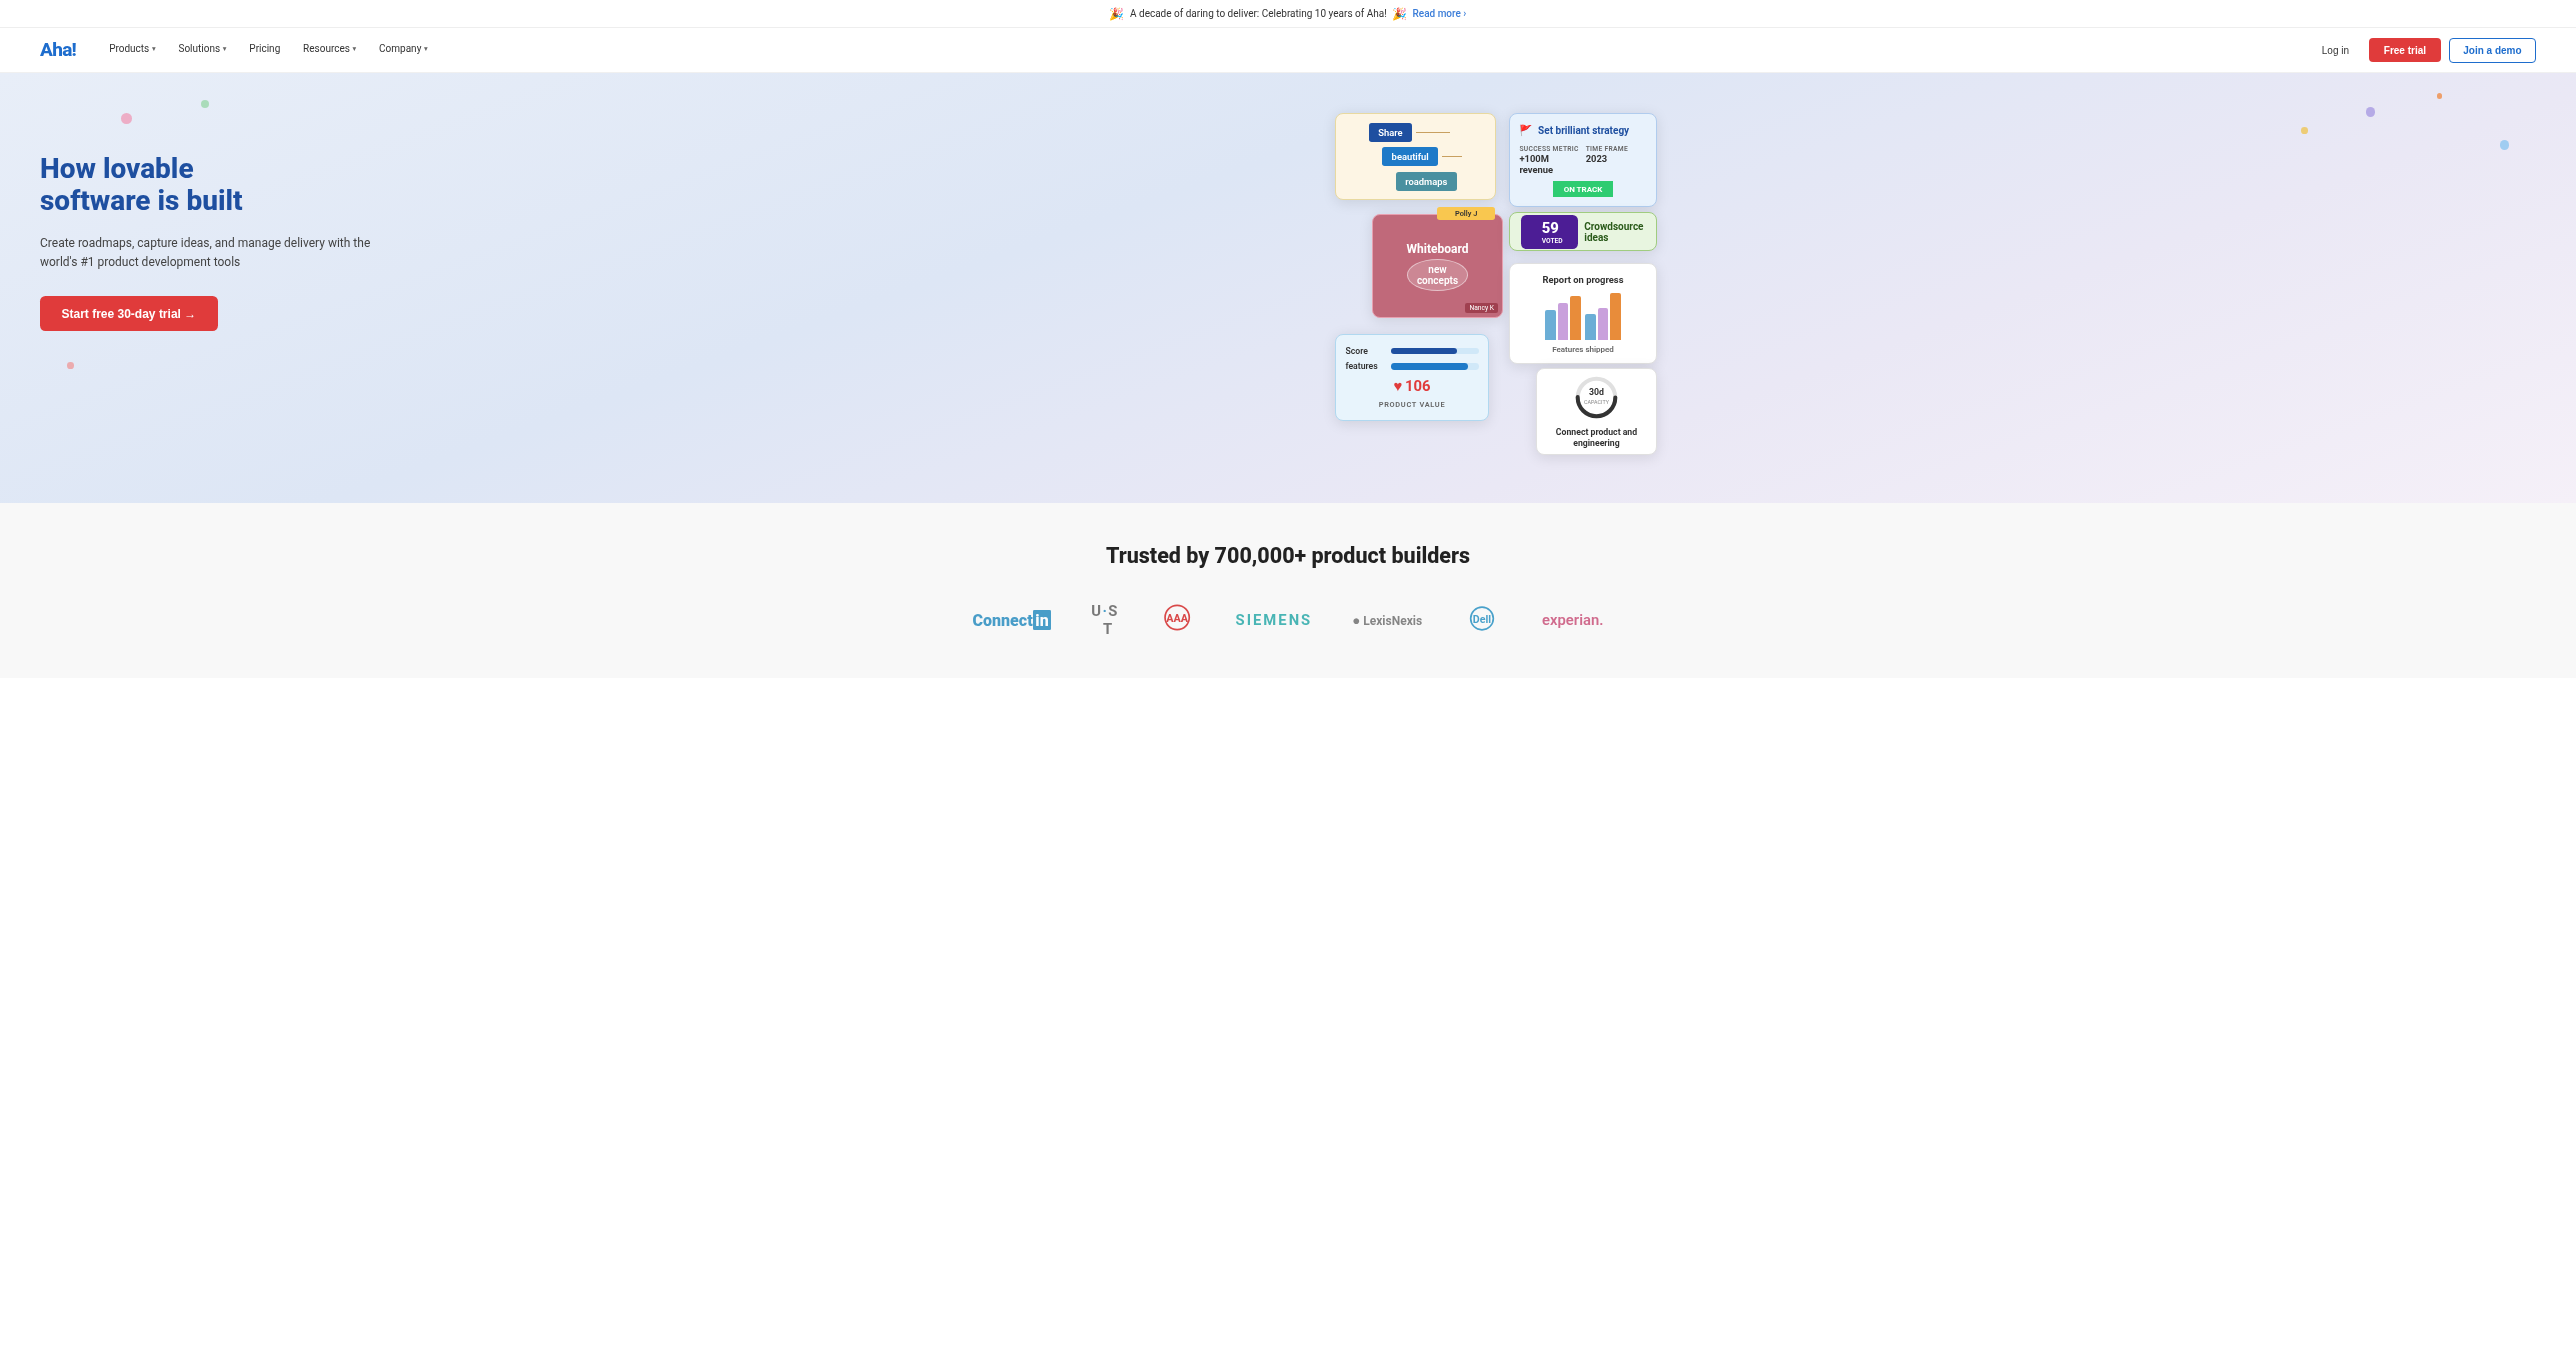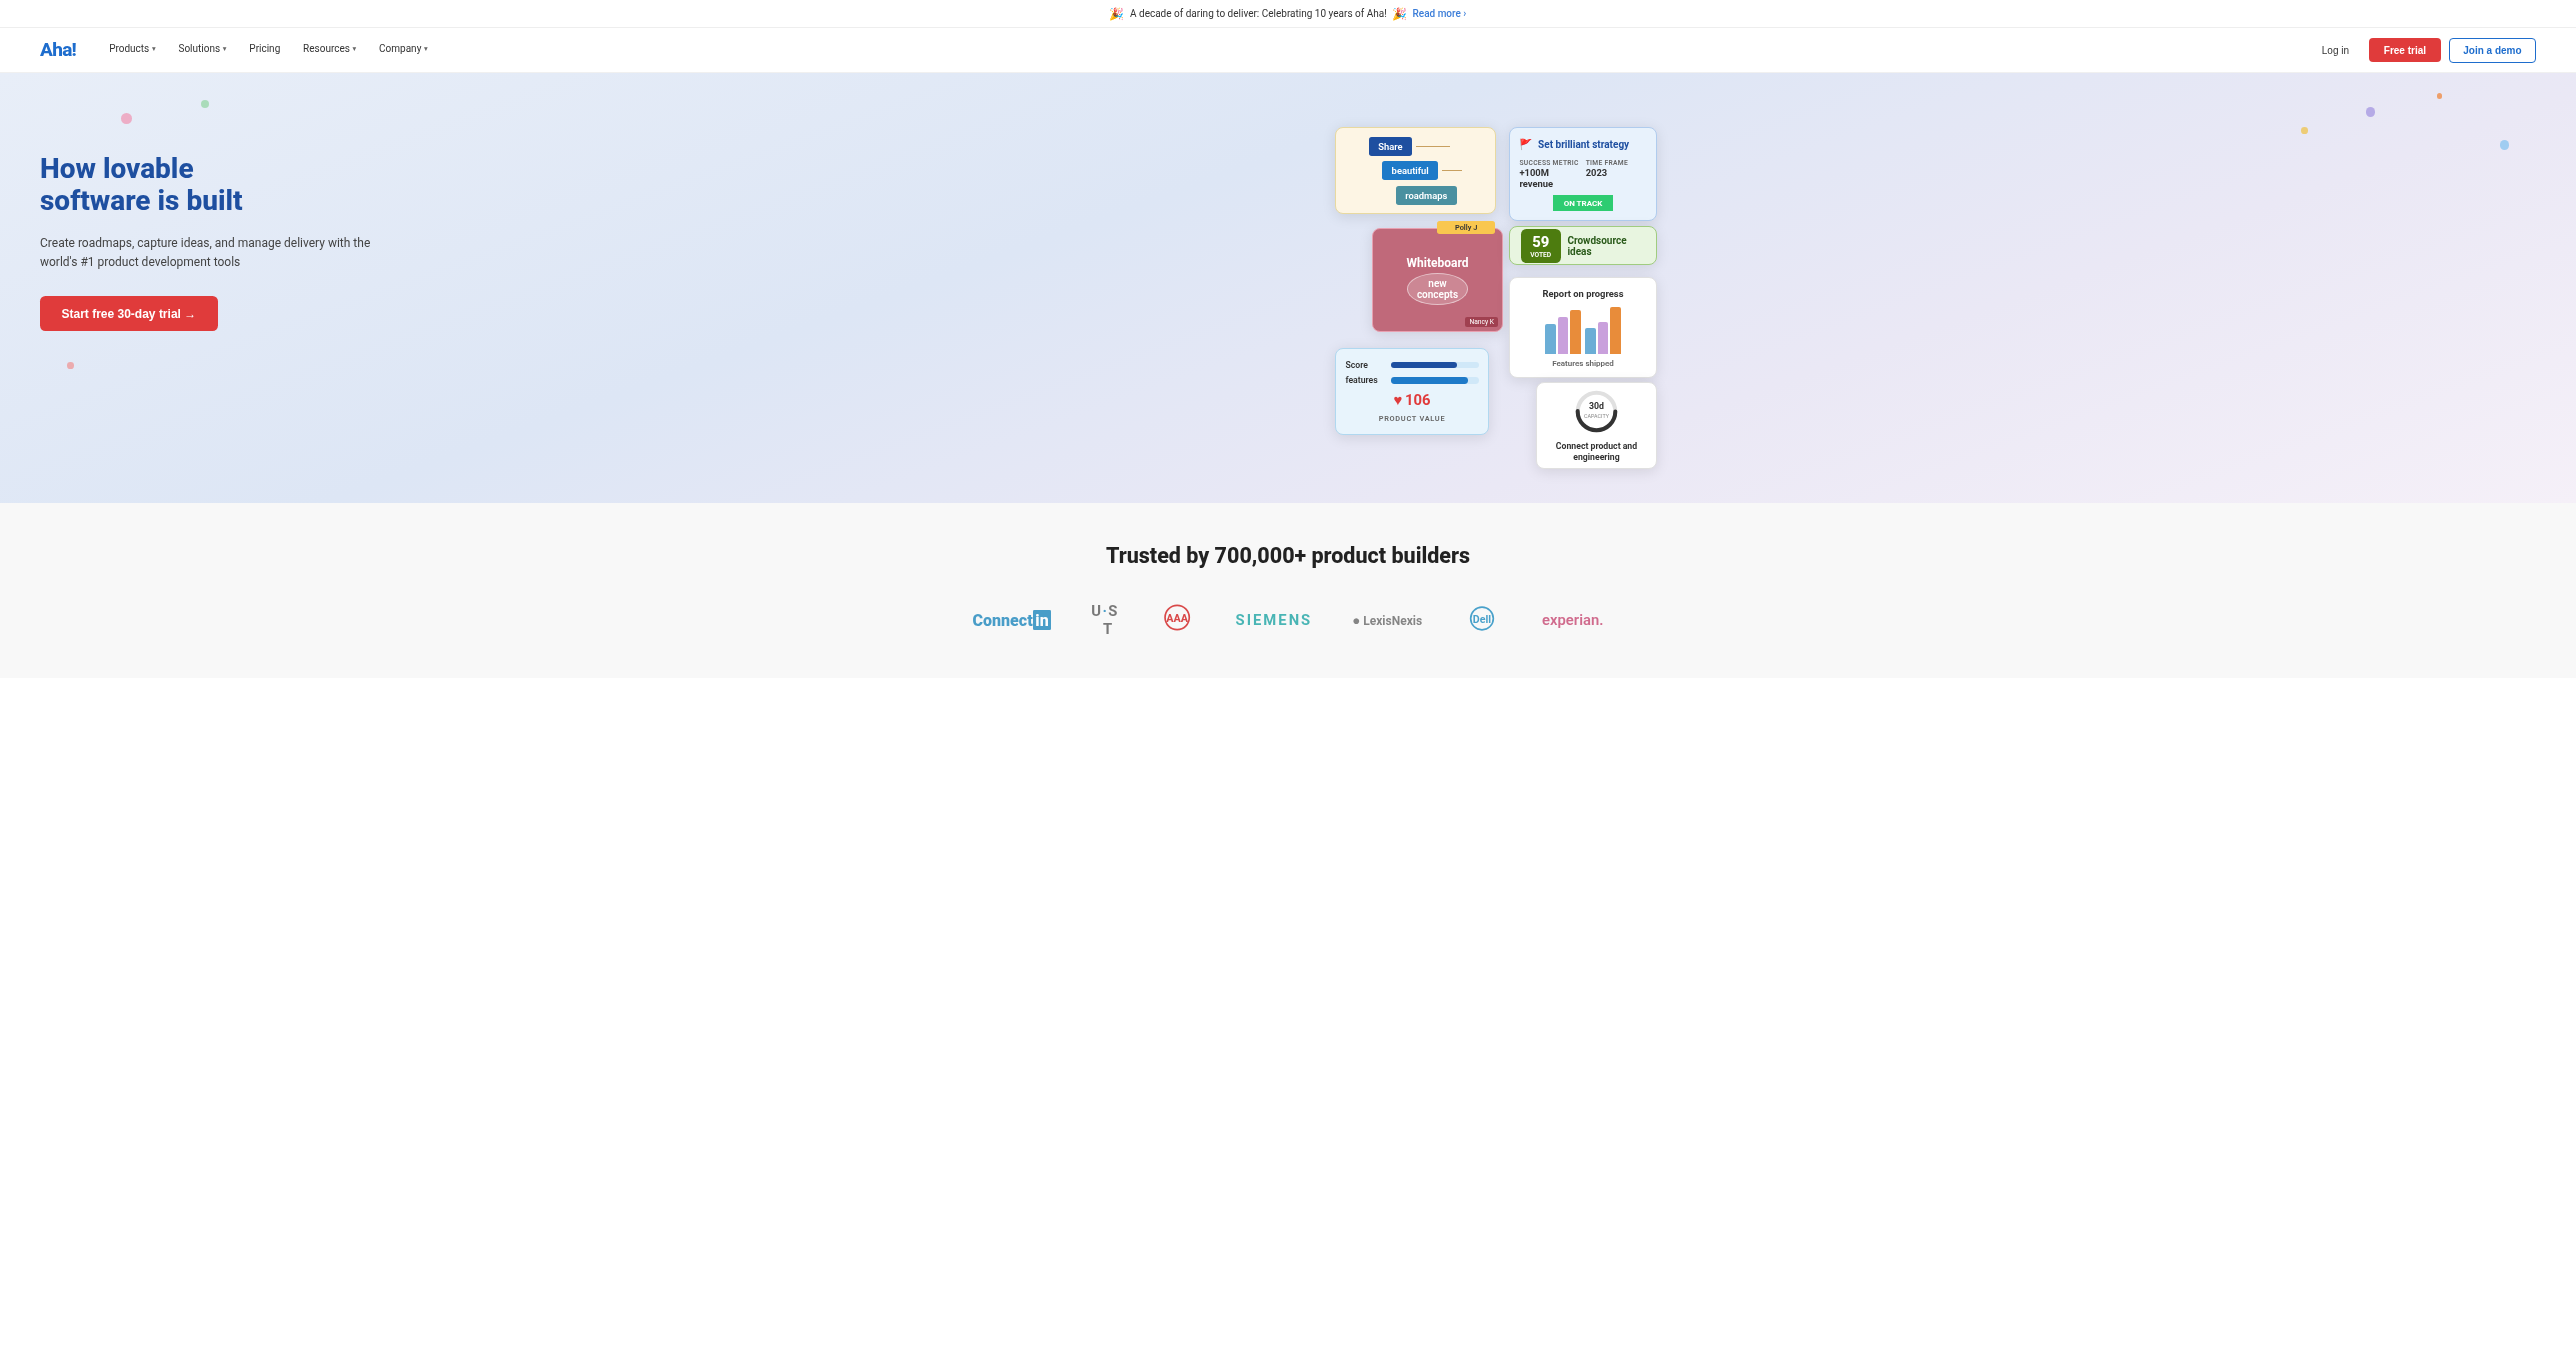--- a/index.html
+++ b/index.html
@@ -129,21 +129,21 @@
       cursor: pointer;
       text-decoration: none;
     }
 
     
     .hero-right {
       flex: 1;
       position: relative;
       height: 336px;
       display: flex;
-      align-items: flex-end;
+      align-items: flex-start;
       justify-content: center;
     }
 
     .ui-cards-container {
       position: relative;
       width: 322px;
       height: 322px;
     }
 
     
@@ -289,24 +289,24 @@
       border: 0.7px solid #a0cc80;
       top: 94px;
       right: 0;
       width: 154px;
       display: flex;
       align-items: center;
       gap: 6.7px;
       height: 40px;
     }
     .ideas-voted {
-      background: #4d7c0f;
+      background: #4c1d95;
       color: #fff;
       border-radius: 5.4px;
-      padding: 4px 9px;
+      padding: 4px 21px;
       text-align: center;
       min-width: 40px;
     }
     .ideas-voted-num { font-size: 14.8px; font-weight: 800; }
     .ideas-voted-label { font-size: 6.7px; font-weight: 600; }
     .ideas-label { font-size: 10px; font-weight: 700; color: #2a5a1a; }
 
     
     .card-report {
       background: #fff;

